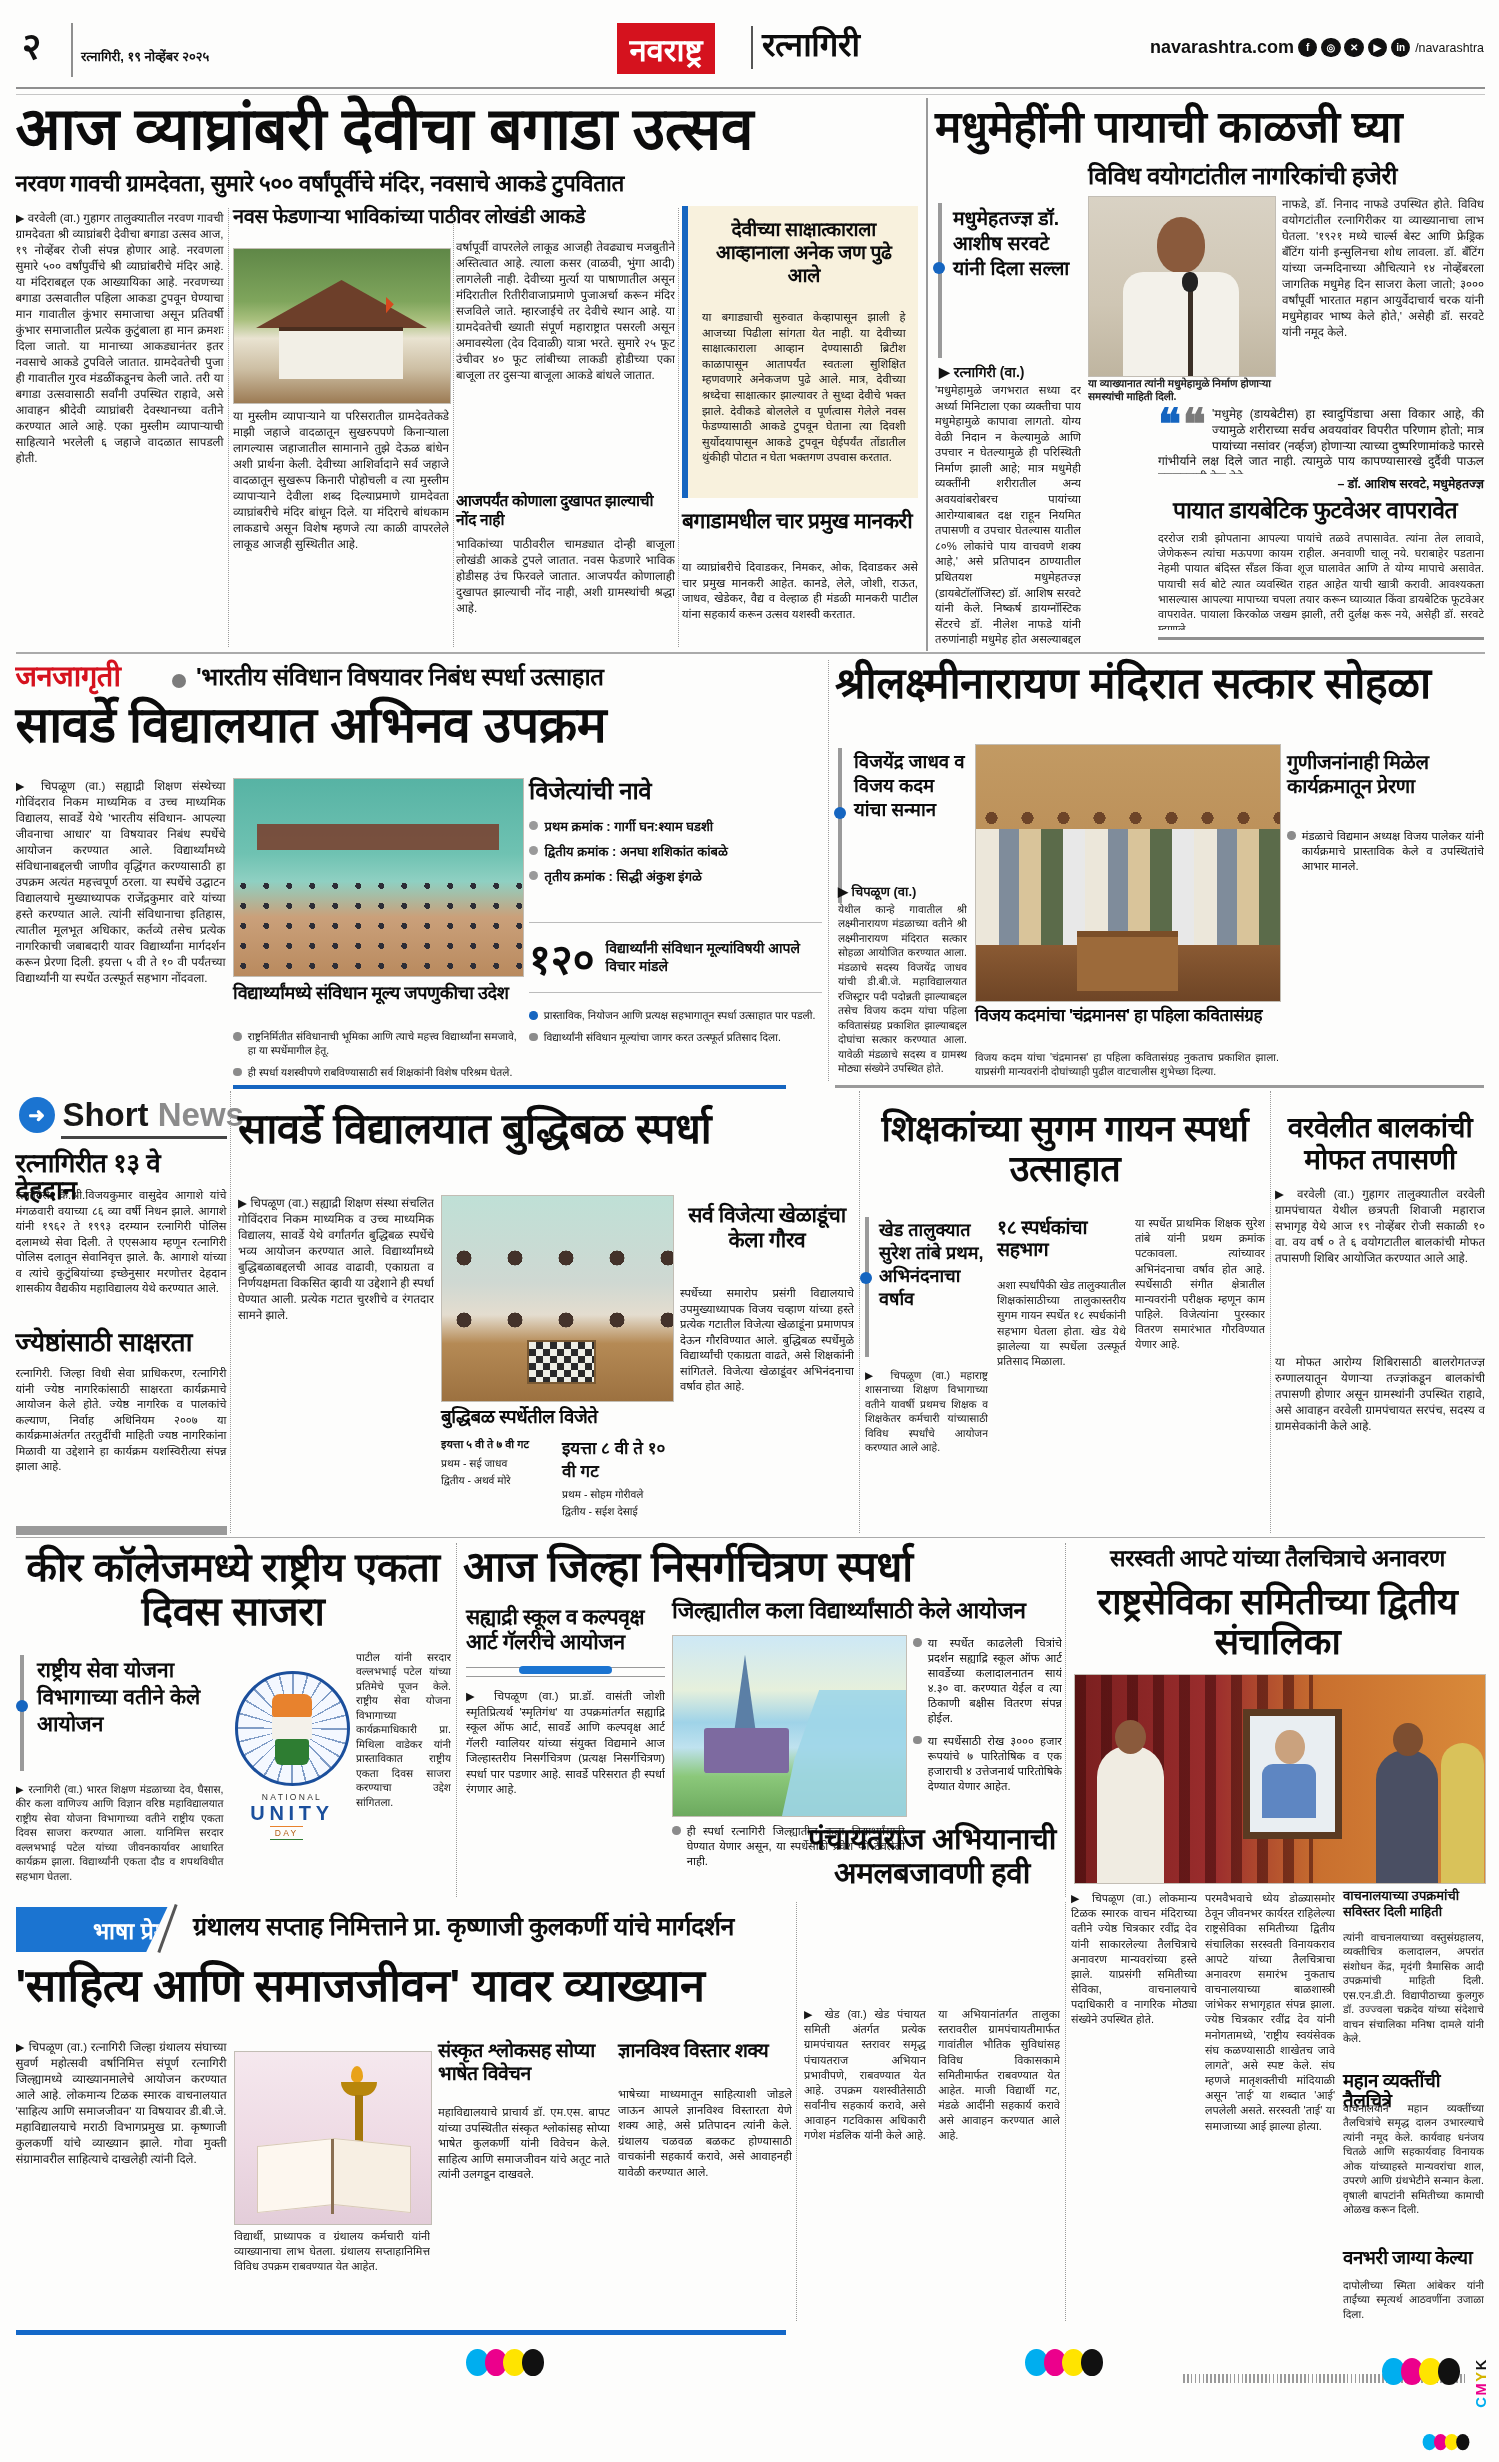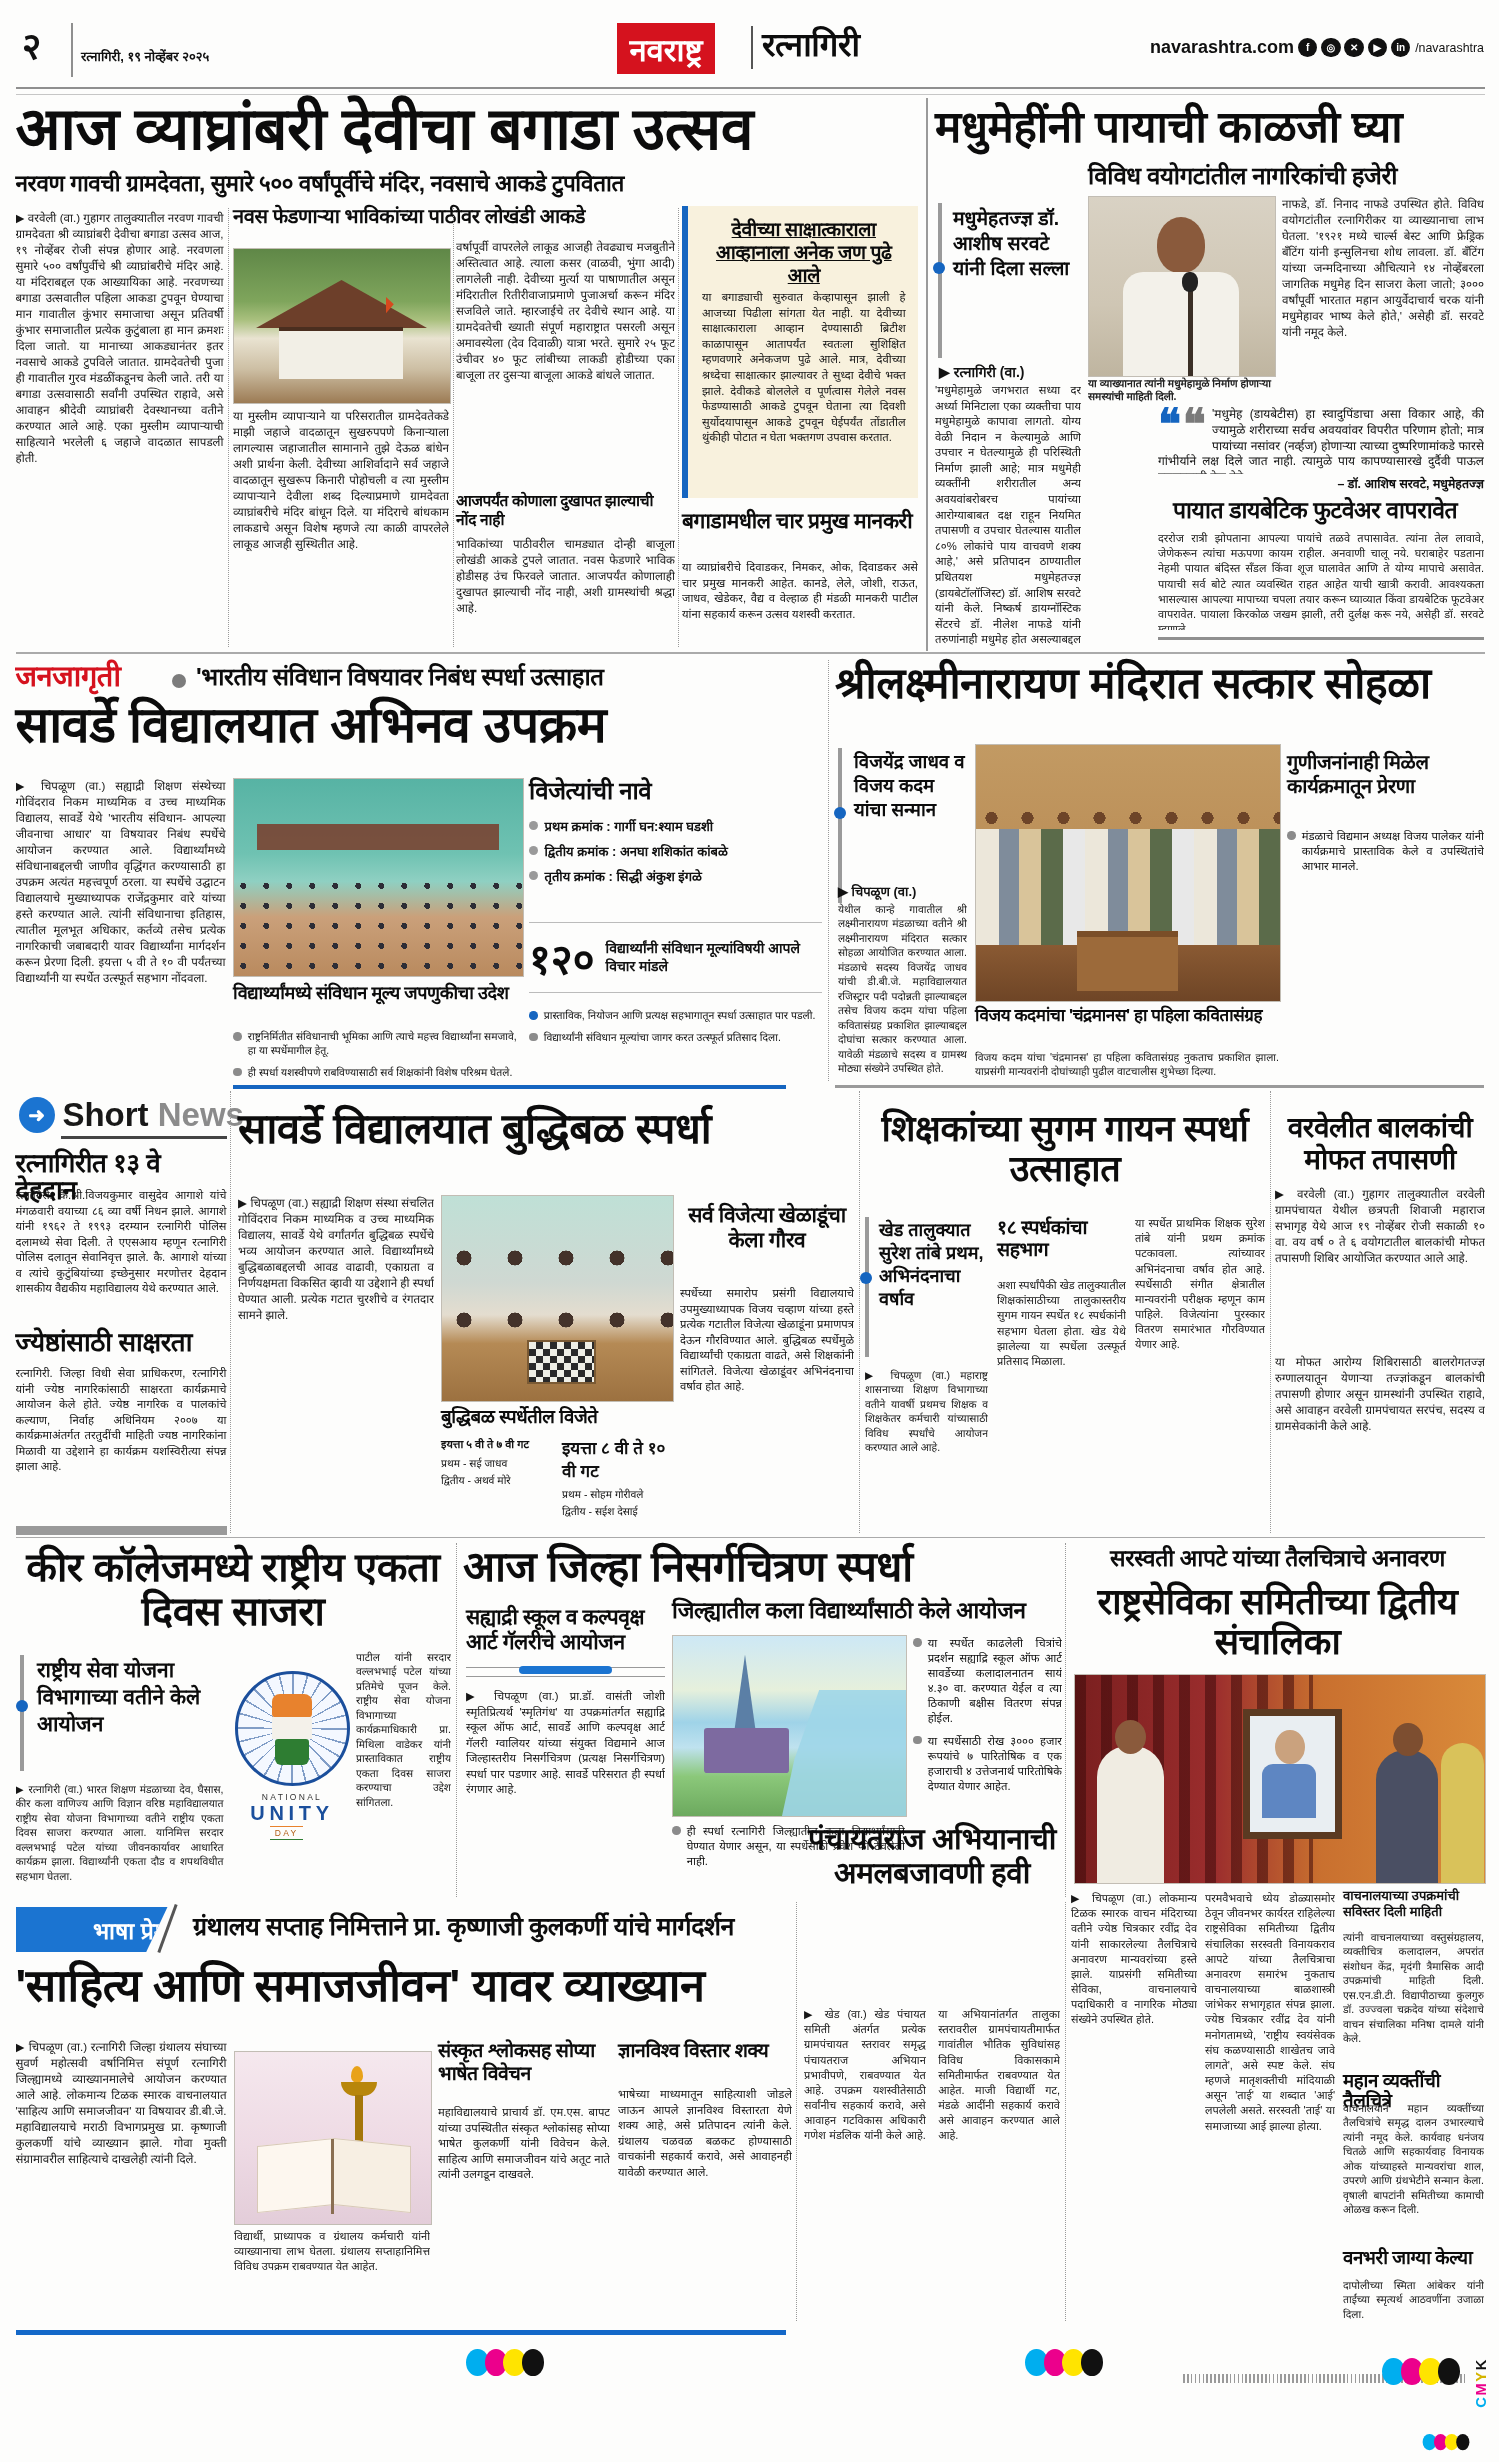--- a/index.html
+++ b/index.html
@@ -64,21 +64,21 @@
 <div class="photo" style="left:233px;top:248px;width:216px;height:154px;background:linear-gradient(180deg,#5f8747 0%,#7fa55c 34%,#a9c07e 46%,#e9e3d1 58%,#cdbfa4 78%,#9c7b54 100%);">
   <div style="position:absolute;left:22px;top:31px;width:171px;height:48px;background:#6d3f2a;clip-path:polygon(50% 0,100% 100%,0 100%);"></div>
   <div style="position:absolute;left:45px;top:78px;width:124px;height:48px;background:#f2efe6;border-top:4.7px solid #4a2e1f;"></div>
   <div style="position:absolute;left:152px;top:48px;width:7.8px;height:36px;background:#d64a1e;clip-path:polygon(0 0,100% 20%,0 45%,0 100%);"></div>
 </div>
 <div class="abs body-text" style="left:233px;top:408px;width:216px;height:238px;overflow:hidden;">या मुस्लीम व्यापाऱ्याने या परिसरातील ग्रामदेवतेकडे माझी जहाजे वादळातून सुखरुपपणे किनाऱ्याला लागल्यास जहाजातील सामानाने तुझे देऊळ बांधेन अशी प्रार्थना केली. देवीच्या आशिर्वादाने सर्व जहाजे वादळातून सुखरूप किनारी पोहोचली व त्या मुस्लीम व्यापाऱ्याने देवीला शब्द दिल्याप्रमाणे ग्रामदेवता व्याघ्रांबरीचे मंदिर बांधून दिले. या मंदिराचे बांधकाम लाकडाचे असून विशेष म्हणजे त्या काळी वापरलेले लाकूड आजही सुस्थितीत आहे.</div>
 <div class="abs body-text" style="left:456px;top:239px;width:219px;height:250px;overflow:hidden;">वर्षापूर्वी वापरलेले लाकूड आजही तेवढ्याच मजबुतीने अस्तित्वात आहे. त्याला कसर (वाळवी, भुंगा आदी) लागलेली नाही. देवीच्या मुर्त्या या पाषाणातील असून मंदिरातील रितीरीवाजाप्रमाणे पुजाअर्चा करून मंदिर सजविले जाते. म्हारजाईचे तर देवीचे स्थान आहे. या ग्रामदेवतेची ख्याती संपूर्ण महाराष्ट्रात पसरली असून अमावस्येला (देव दिवाळी) यात्रा भरते. सुमारे २५ फूट उंचीवर ४० फूट लांबीच्या लाकडी होडीच्या एका बाजूला तर दुसऱ्या बाजूला आकडे बांधले जातात.</div>
 <div class="abs hl" style="left:456px;top:492px;width:219px;font-size:15.5px;line-height:1.2;">आजपर्यंत कोणाला दुखापत झाल्याची नोंद नाही</div>
 <div class="abs body-text" style="left:456px;top:536px;width:219px;height:110px;overflow:hidden;">भाविकांच्या पाठीवरील चामड्यात दोन्ही बाजूला लोखंडी आकडे टुपले जातात. नवस फेडणारे भाविक होडीसह उंच फिरवले जातात. आजपर्यंत कोणालाही दुखापत झाल्याची नोंद नाही, अशी ग्रामस्थांची श्रद्धा आहे.</div>
 <div class="abs cream-box" style="left:682px;top:206px;width:236px;height:292px;">
-  <div class="hl center" style="font-size:19.4px;line-height:1.18;margin-bottom:3px;text-decoration:underline;">देवीच्या साक्षात्काराला आव्हानाला अनेक जण पुढे आले</div>
+  <div class="hl center" style="font-size:19.4px;line-height:1.18;margin-bottom:23px;">देवीच्या साक्षात्काराला आव्हानाला अनेक जण पुढे आले</div>
   <div class="body-text" style="font-size:11.3px;height:186px;overflow:hidden;">या बगाड्याची सुरुवात केव्हापासून झाली हे आजच्या पिढीला सांगता येत नाही. या देवीच्या साक्षात्काराला आव्हान देण्यासाठी ब्रिटीश काळापासून आतापर्यंत स्वतःला सुशिक्षित म्हणवणारे अनेकजण पुढे आले. मात्र, देवीच्या श्रध्देचा साक्षात्कार झाल्यावर ते सुध्दा देवीचे भक्त झाले. देवीकडे बोललेले व पूर्णत्वास गेलेले नवस फेडण्यासाठी आकडे टुपवून घेताना त्या दिवशी सुर्योदयापासून आकडे टुपवून घेईपर्यंत तोंडातील थुंकीही पोटात न घेता भक्तगण उपवास करतात.</div>
 </div>
 <div class="abs hl" style="left:682px;top:509px;width:236px;font-size:21px;line-height:1.1;">बगाडामधील चार प्रमुख मानकरी</div>
 <div class="abs body-text" style="left:682px;top:560px;width:236px;height:85px;overflow:hidden;font-size:11.3px;">या व्याघ्रांबरीचे दिवाडकर, निमकर, ओक, दिवाडकर असे चार प्रमुख मानकरी आहेत. कानडे, लेले, जोशी, राऊत, जाधव, खेडेकर, वैद्य व वेल्हाळ ही मंडळी मानकरी पाटील यांना सहकार्य करून उत्सव यशस्वी करतात.</div>
 <div class="abs vrule" style="left:228px;top:208px;height:439px;"></div>
 <div class="abs vrule" style="left:453px;top:208px;height:439px;"></div>
 <div class="abs vrule" style="left:678px;top:208px;height:439px;"></div>
 <div class="abs" style="left:926px;top:98px;width:1.6px;height:553px;background:#9a9a9a;"></div>
 <div class="abs hrule" style="left:15.5px;top:652px;width:1469px;"></div>
 

